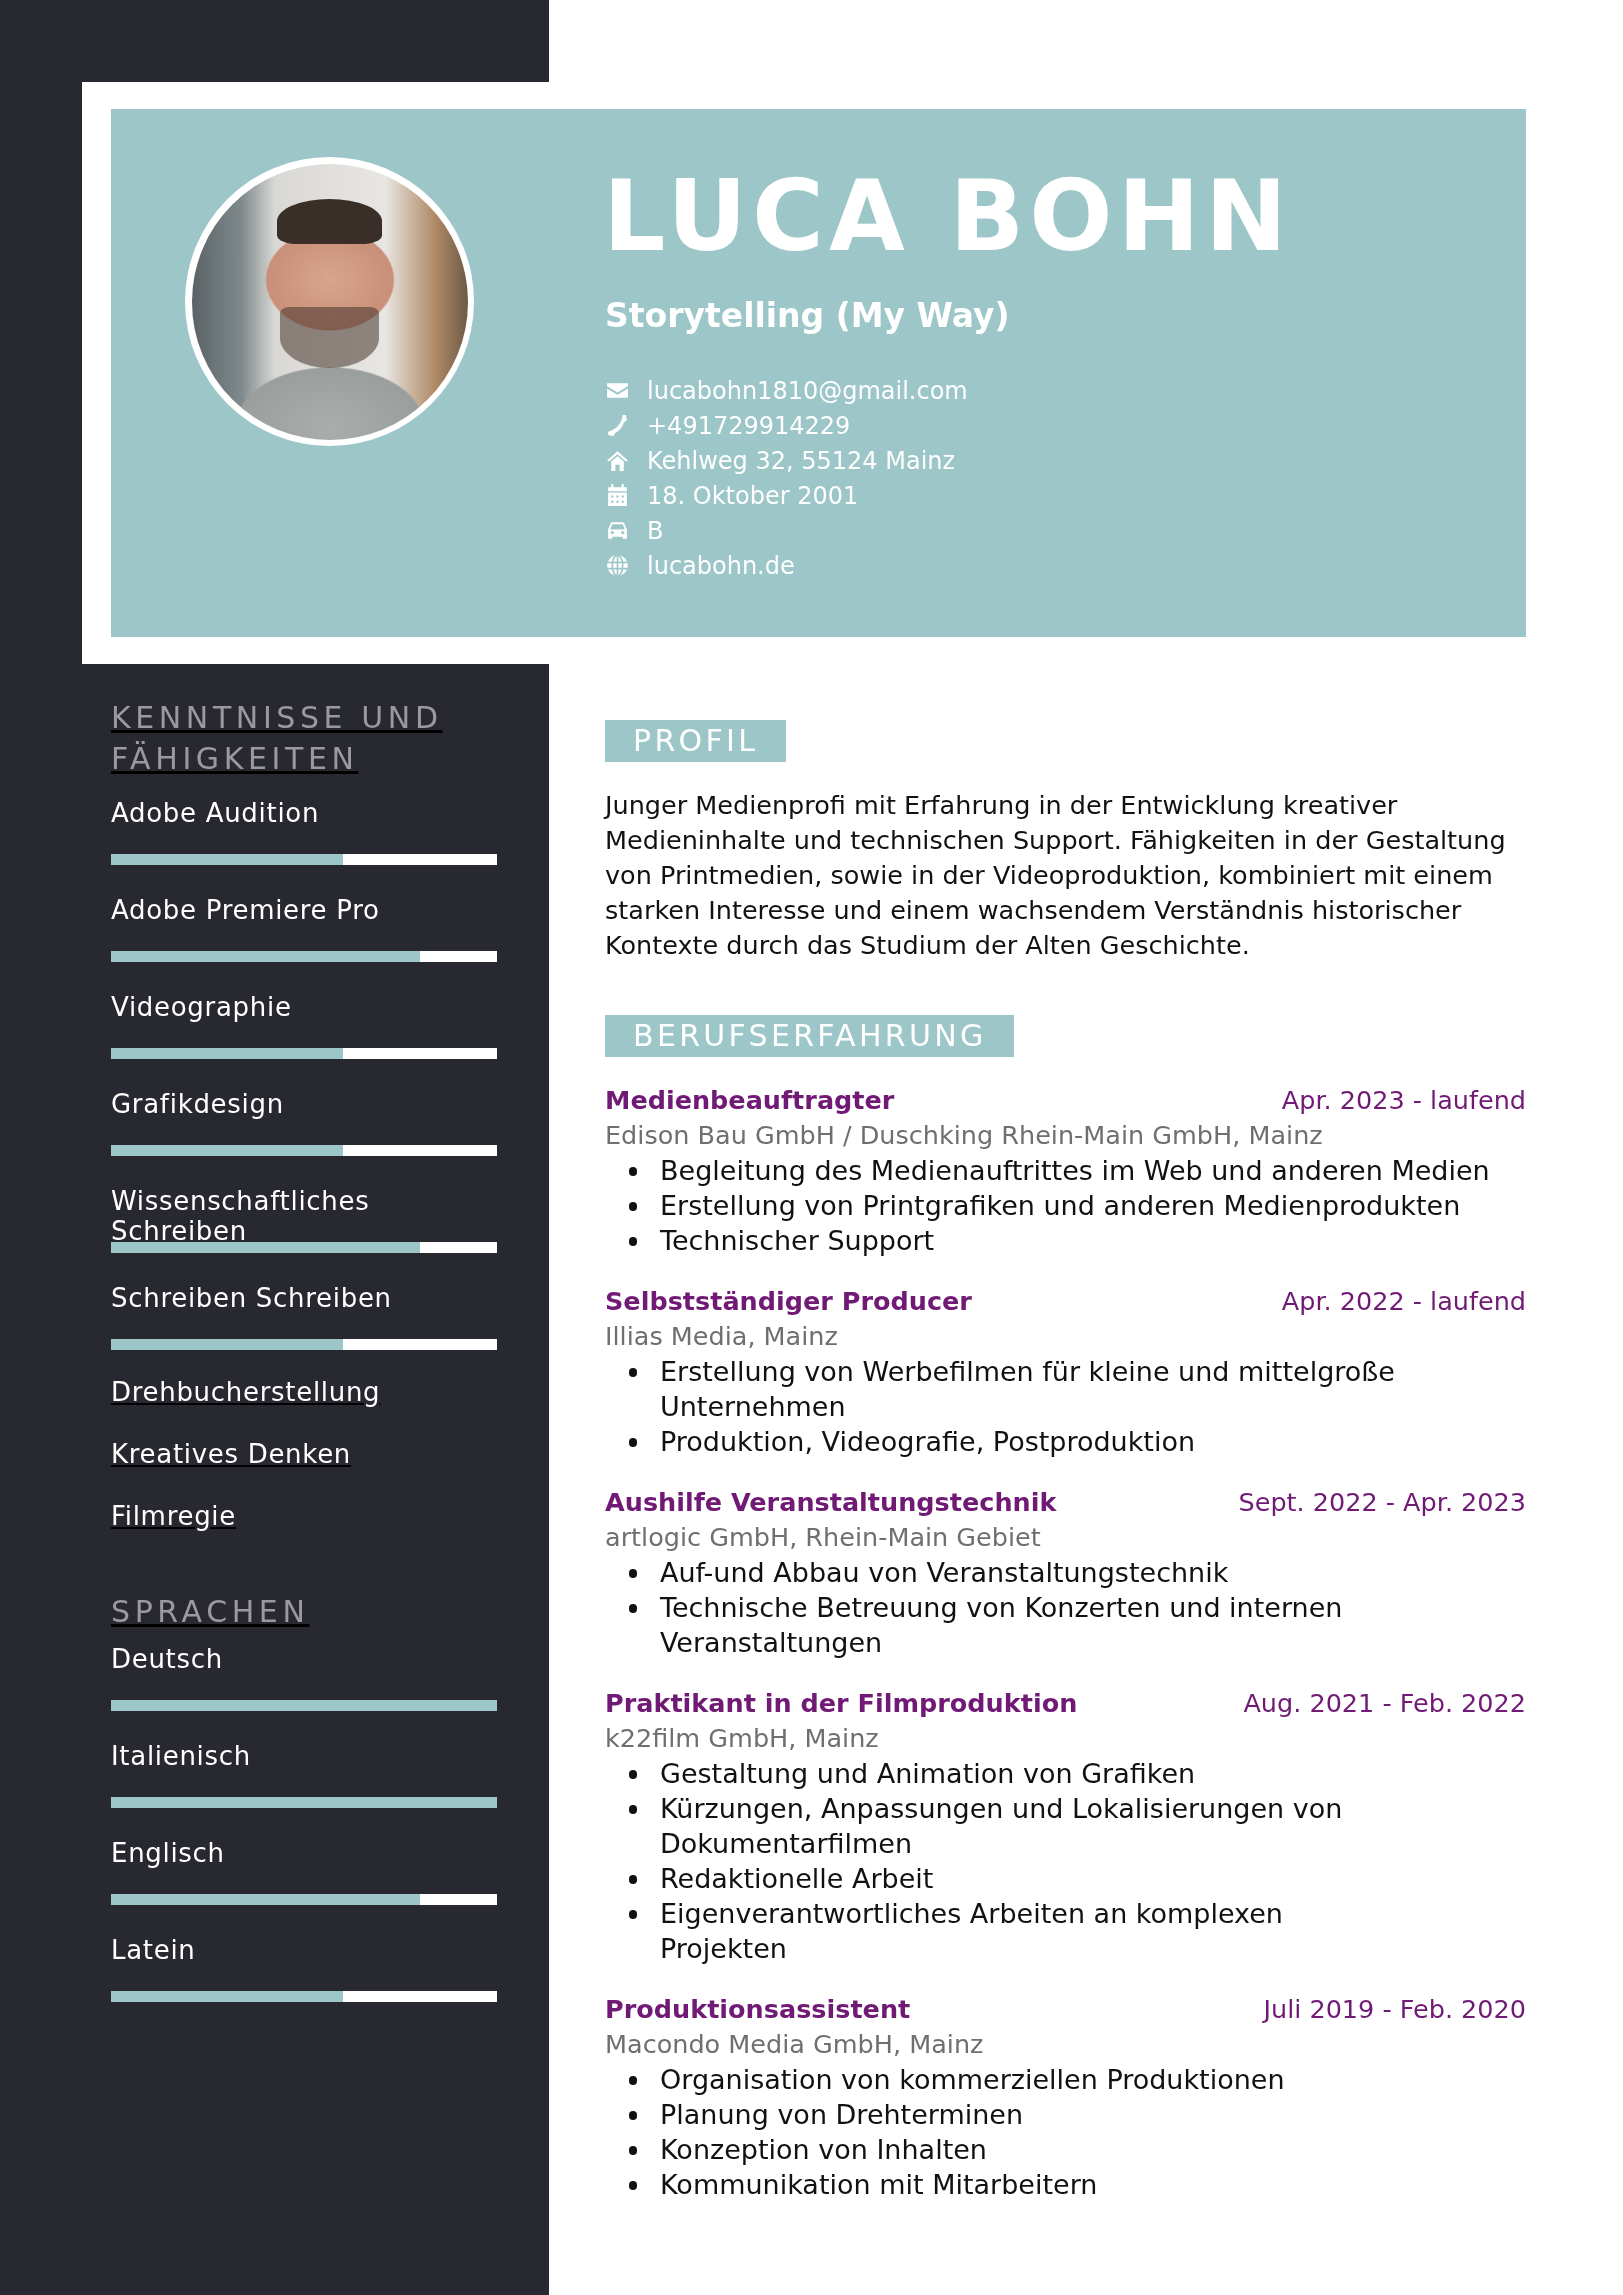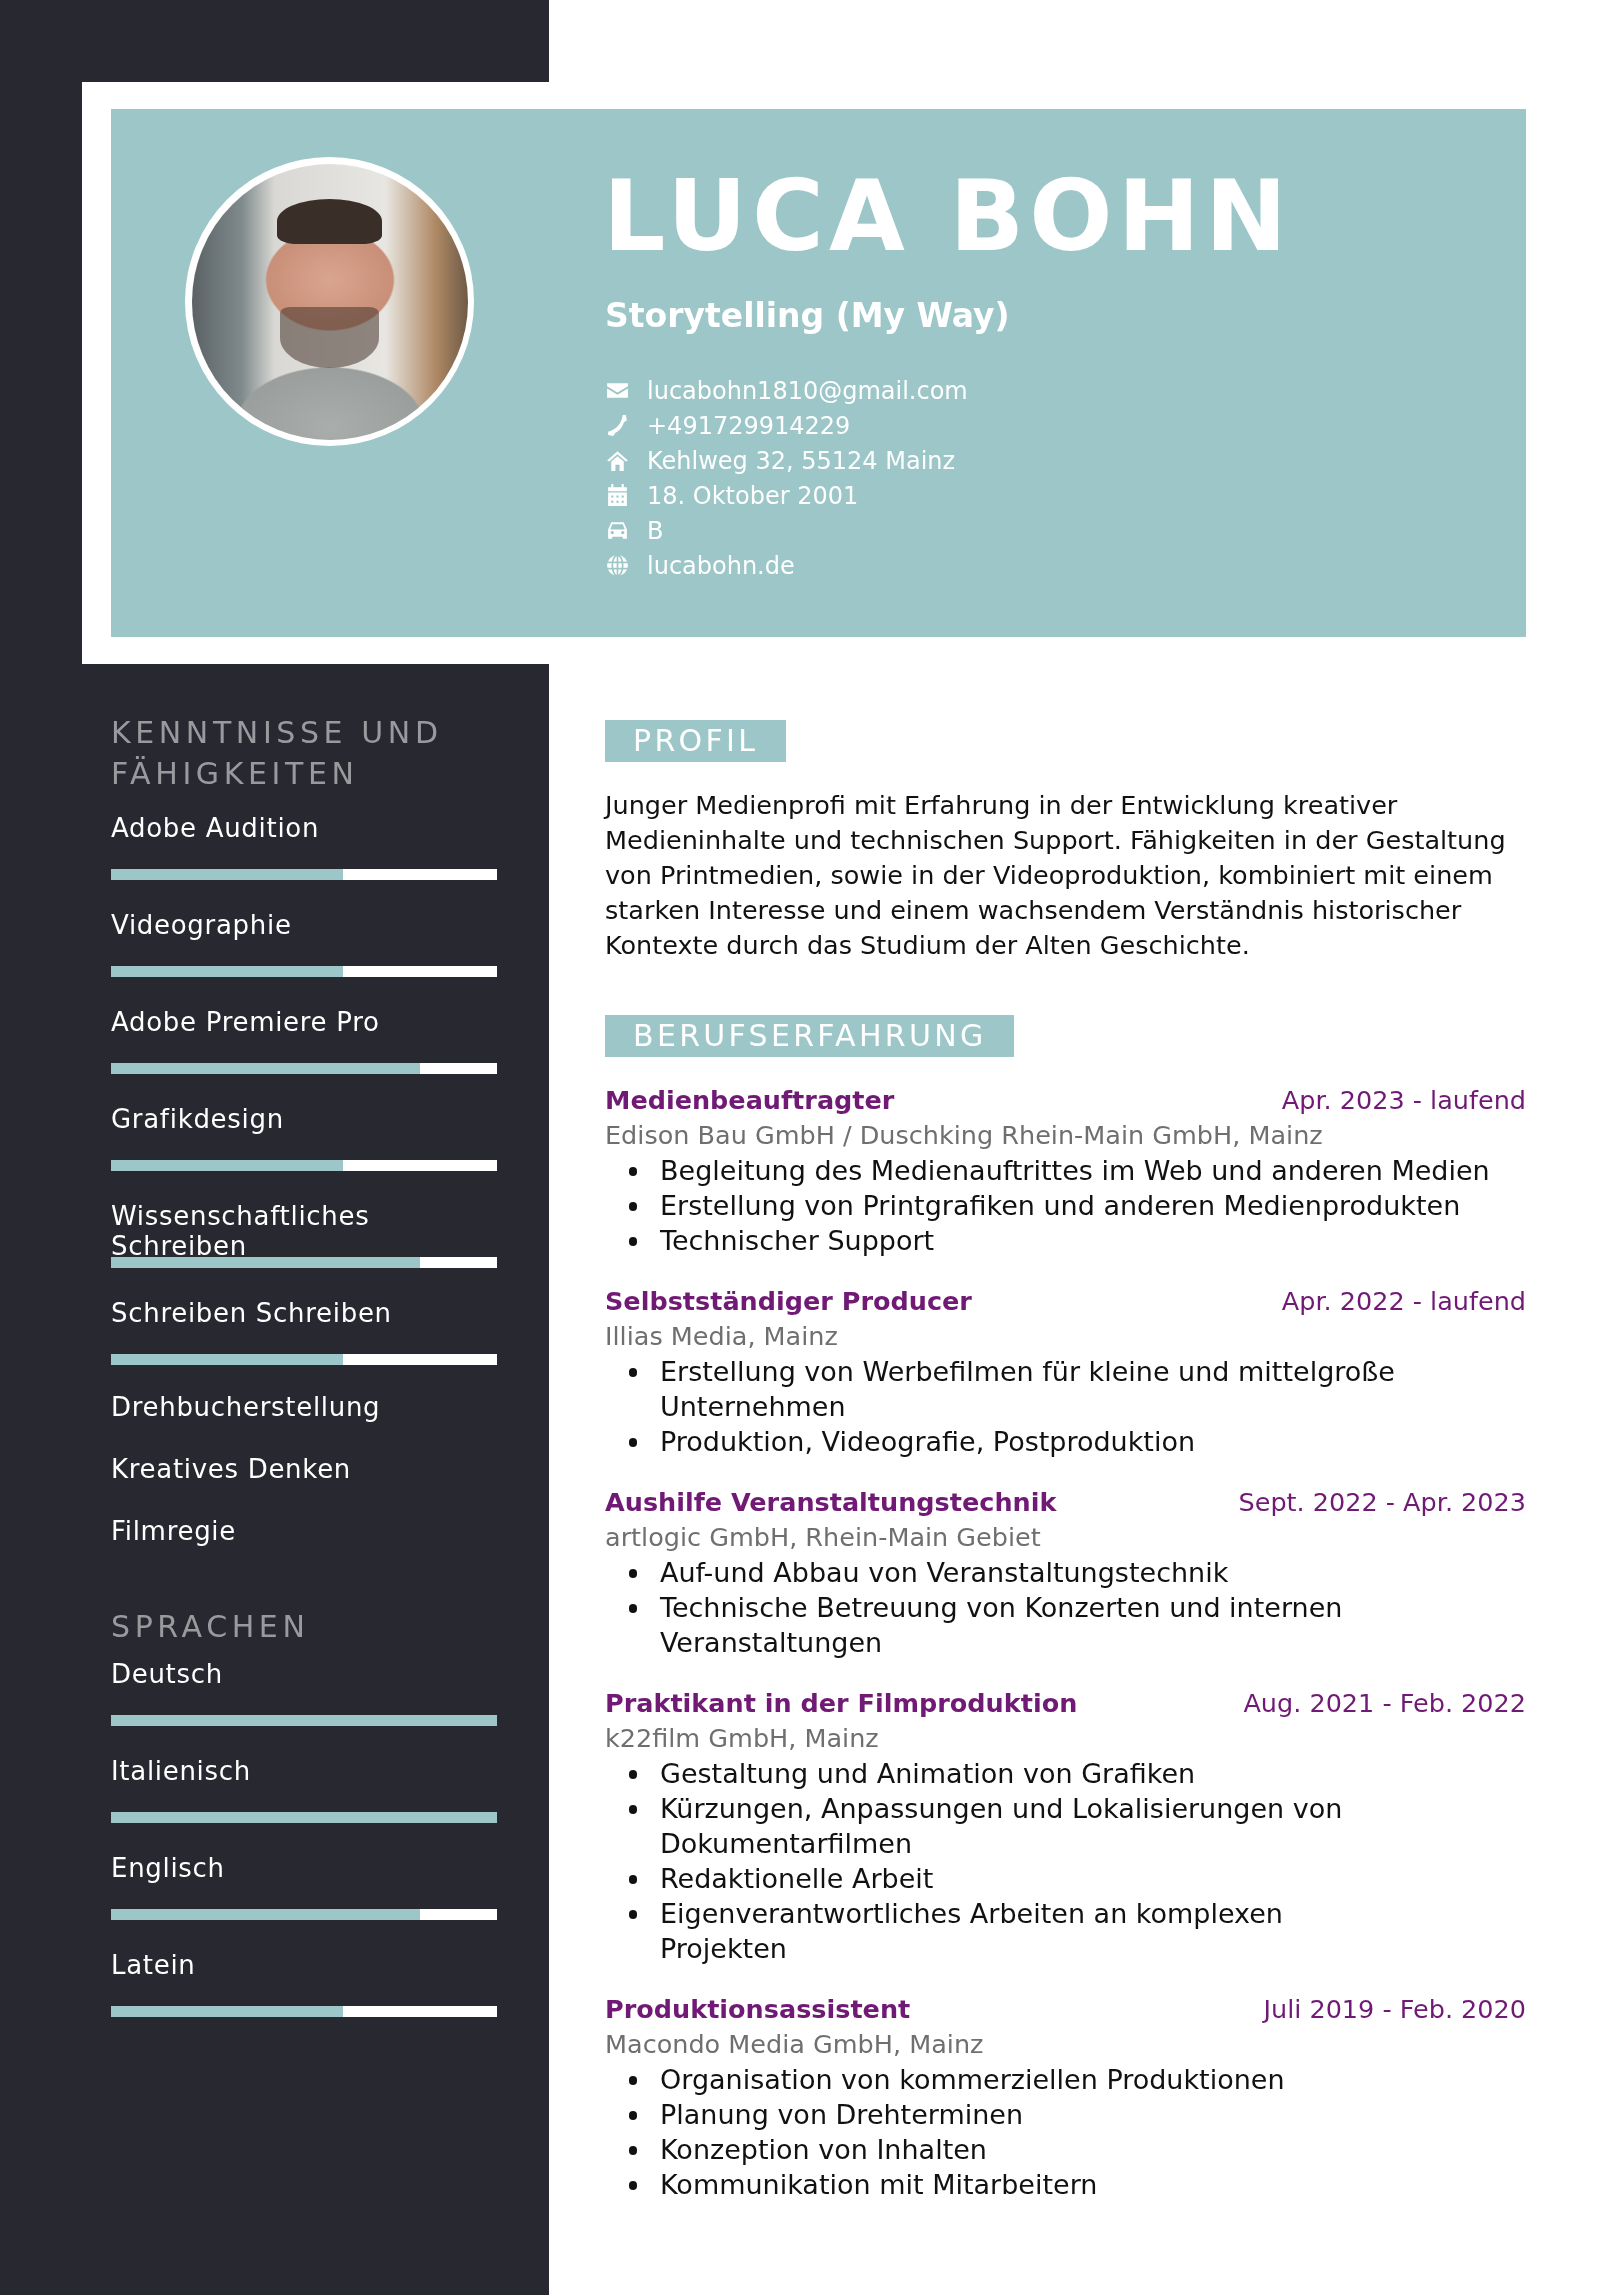--- a/index.html
+++ b/index.html
@@ -14,21 +14,21 @@
                 radial-gradient(ellipse 48% 30% at 50% 95%, #a9adac 0%, #9a9e9d 70%, transparent 72%),
                 linear-gradient(90deg, #5b6266 0%, #7f8a8c 18%, #d9d8d4 30%, #e8e6e2 70%, #b08a66 88%, #6e5a46 100%); }
   .hair { position:absolute; left:31%; top:13%; width:38%; height:16%; border-radius:50% 50% 20% 20%; background:#3a2e28; }
   .beard { position:absolute; left:32%; top:52%; width:36%; height:22%; border-radius:10% 10% 50% 50%; background:rgba(70,52,44,0.55); }
   .name { position:absolute; left:603px; top:167px; font-family:"DejaVu Sans", sans-serif; font-weight:bold; font-size:98px; letter-spacing:5.2px; color:#ffffff; line-height:1; }
   .subtitle { position:absolute; left:605px; top:296px; font-weight:bold; font-size:33px; color:#ffffff; line-height:1.2; }
   .contacts { position:absolute; left:605px; top:373px; }
   .contact { display:flex; align-items:center; height:35px; font-size:24px; color:#ffffff; }
   .contact svg { width:25px; height:25px; margin-right:17px; fill:#ffffff; flex-shrink:0; }
 
-  .side-content { position:absolute; left:111px; top:712px; width:386px; }
+  .side-content { position:absolute; left:111px; top:697px; width:386px;text-decoration:underline; }
   .side-h { font-size:30px; letter-spacing:4.6px; color:#9a9a9e; line-height:1.38; font-weight:normal; text-transform:uppercase; }
   .skill { height:97px; position:relative; }
   .skill-label { font-size:26px; color:#ffffff; letter-spacing:0.7px; position:absolute; top:3.9px; }
   .bar { position:absolute; left:0; top:60px; width:386px; height:10.5px; background:#ffffff; }
   .bar-fill { height:100%; background:#9cc6c7; }
   .plain-skill { font-size:26px; color:#ffffff; letter-spacing:0.7px; height:62px; line-height:33px; }
   .lang-h { margin-top:29px; margin-bottom:7.9px; }
 
   .main { position:absolute; left:605px; top:720px; width:921px; }
   .sec-h { display:inline-block; background:#9cc6c7; color:#ffffff; font-size:30px; letter-spacing:3.3px; padding:0 28px; height:42px; line-height:42px; }
@@ -120,29 +120,29 @@
 <div class="side-content">
   <div class="side-h" style="margin-bottom:14.4px;">KENNTNISSE UND FÄHIGKEITEN</div>
 
   <div class="skill">
     <div class="skill-label">Adobe Audition</div>
     <div class="bar">
         <div class="bar-fill" style="width:60%"></div>
       </div>
   </div>
   <div class="skill">
+    <div class="skill-label">Adobe Premiere Pro</div>
+    <div class="bar">
+        <div class="bar-fill" style="width:80%"></div>
+      </div>
+  </div>
+  <div class="skill">
     <div class="skill-label">Videographie</div>
     <div class="bar">
         <div class="bar-fill" style="width:60%"></div>
-      </div>
-  </div>
-  <div class="skill">
-    <div class="skill-label">Adobe Premiere Pro</div>
-    <div class="bar">
-        <div class="bar-fill" style="width:80%"></div>
       </div>
   </div>
   <div class="skill">
     <div class="skill-label">Grafikdesign</div>
     <div class="bar">
         <div class="bar-fill" style="width:60%"></div>
       </div>
   </div>
   <div class="skill">
     <div class="skill-label">Wissenschaftliches Schreiben</div>

